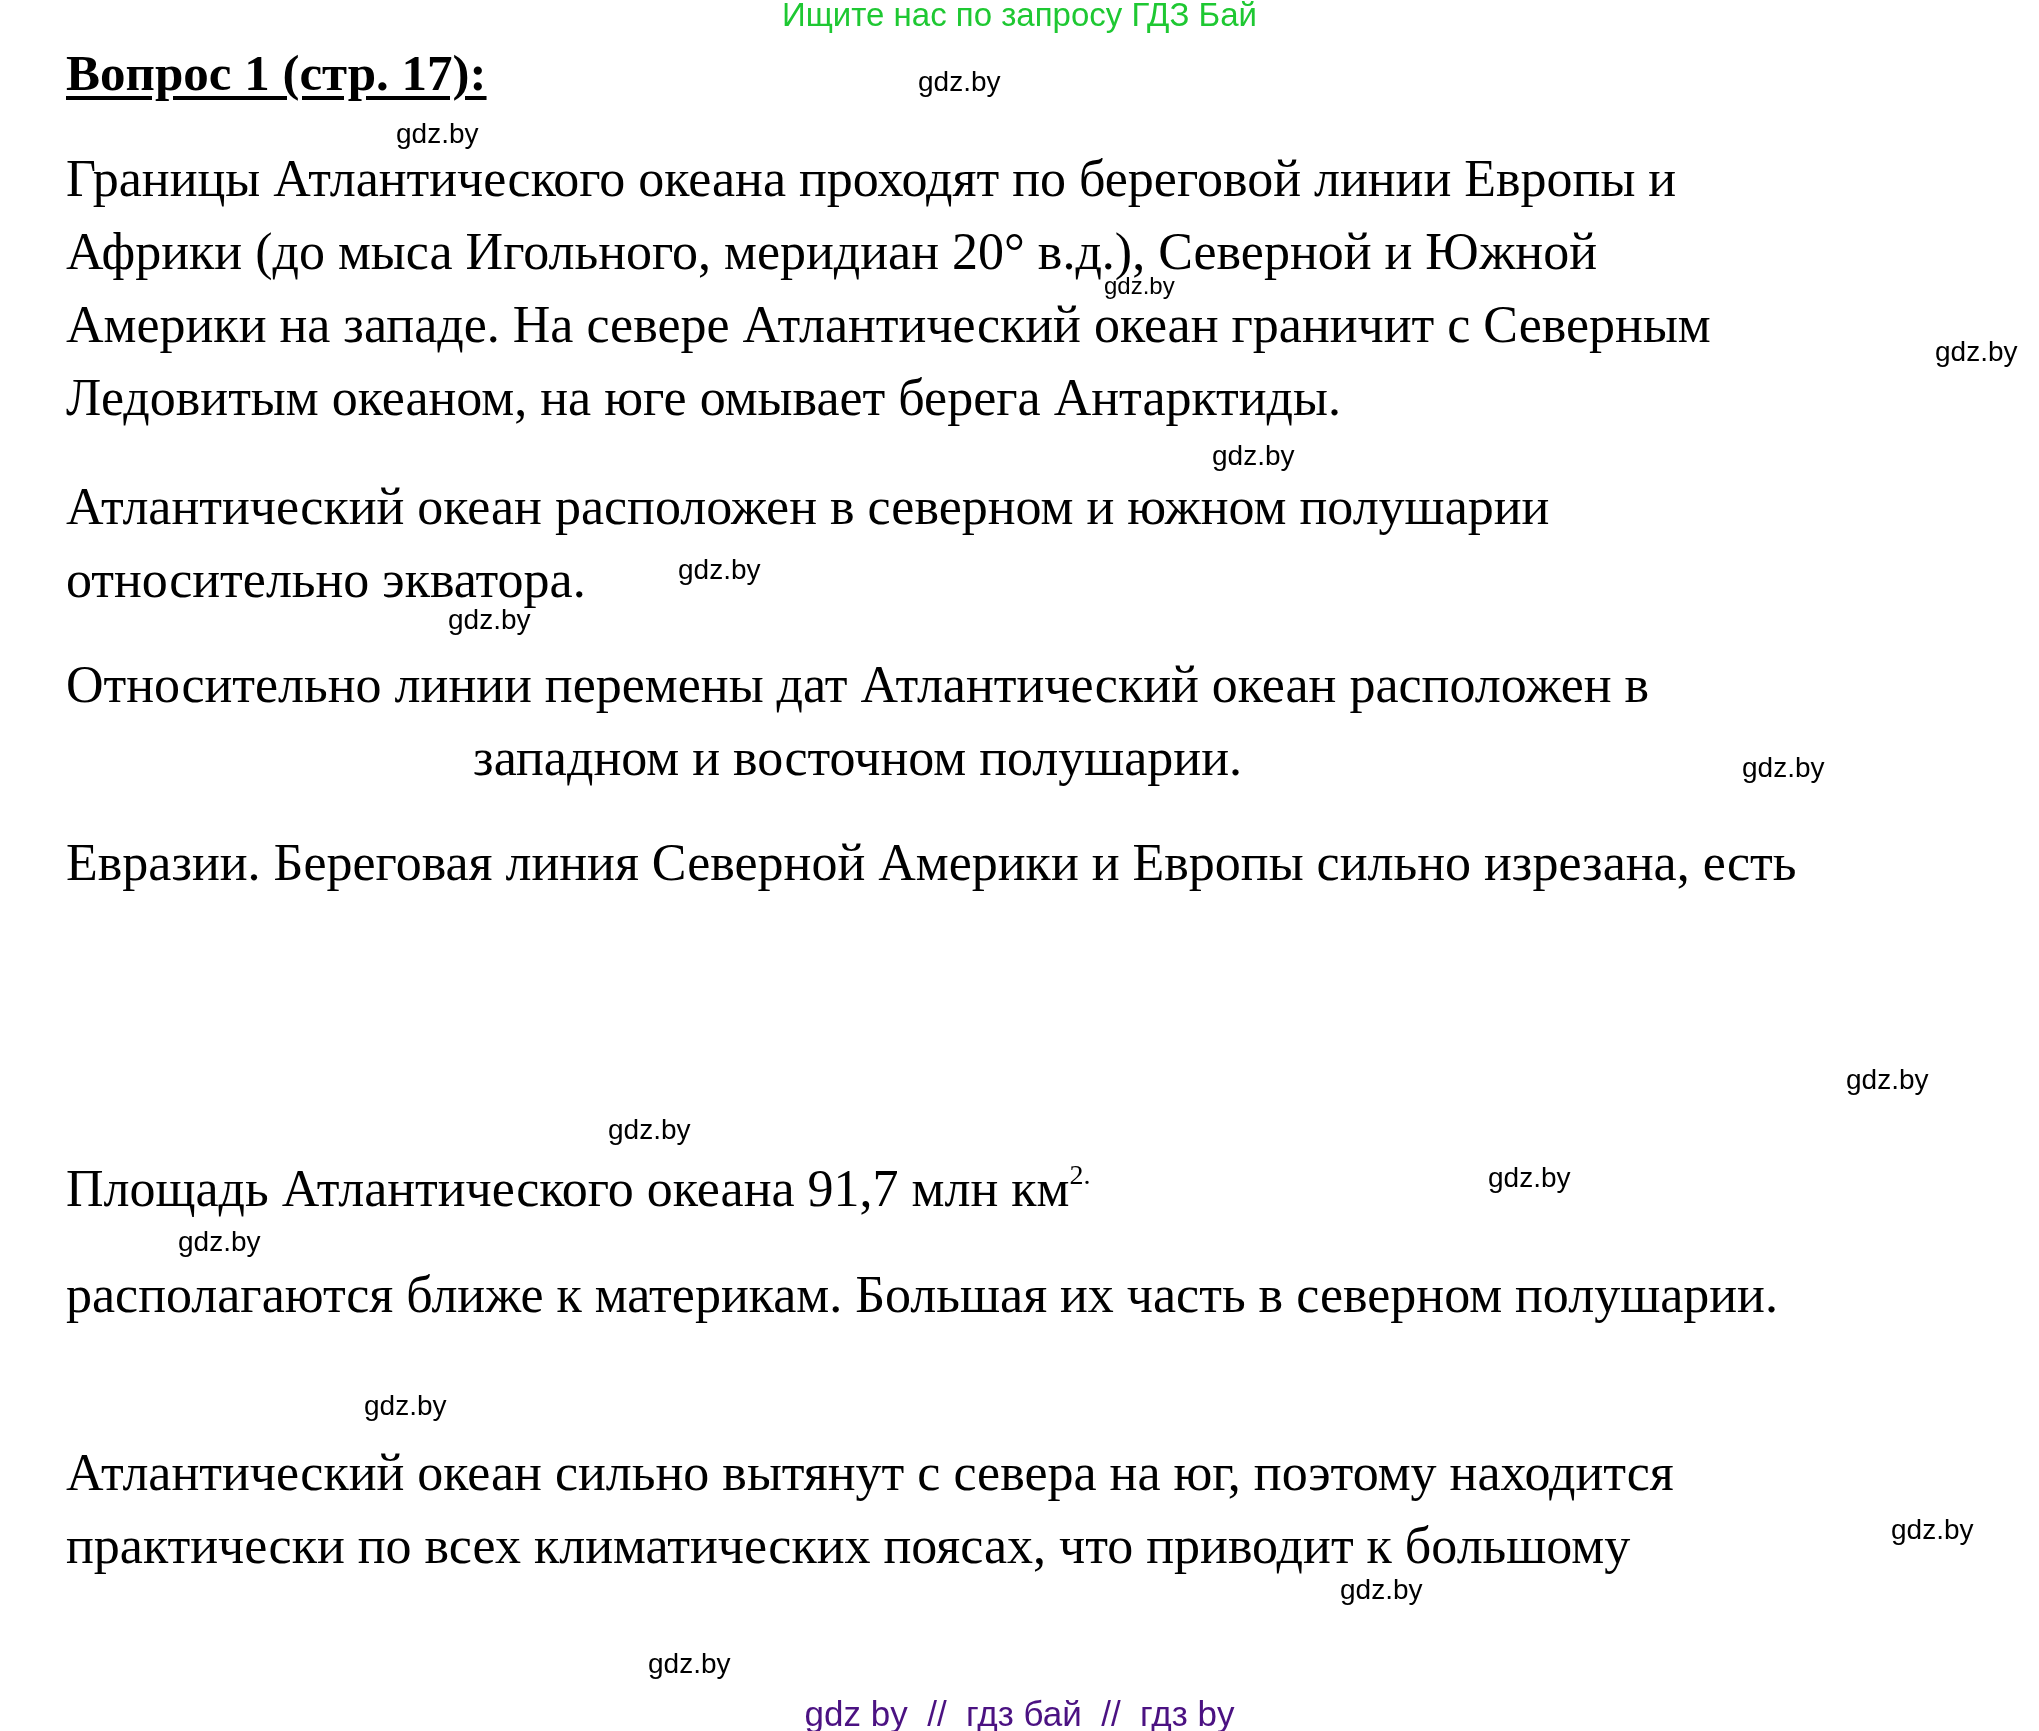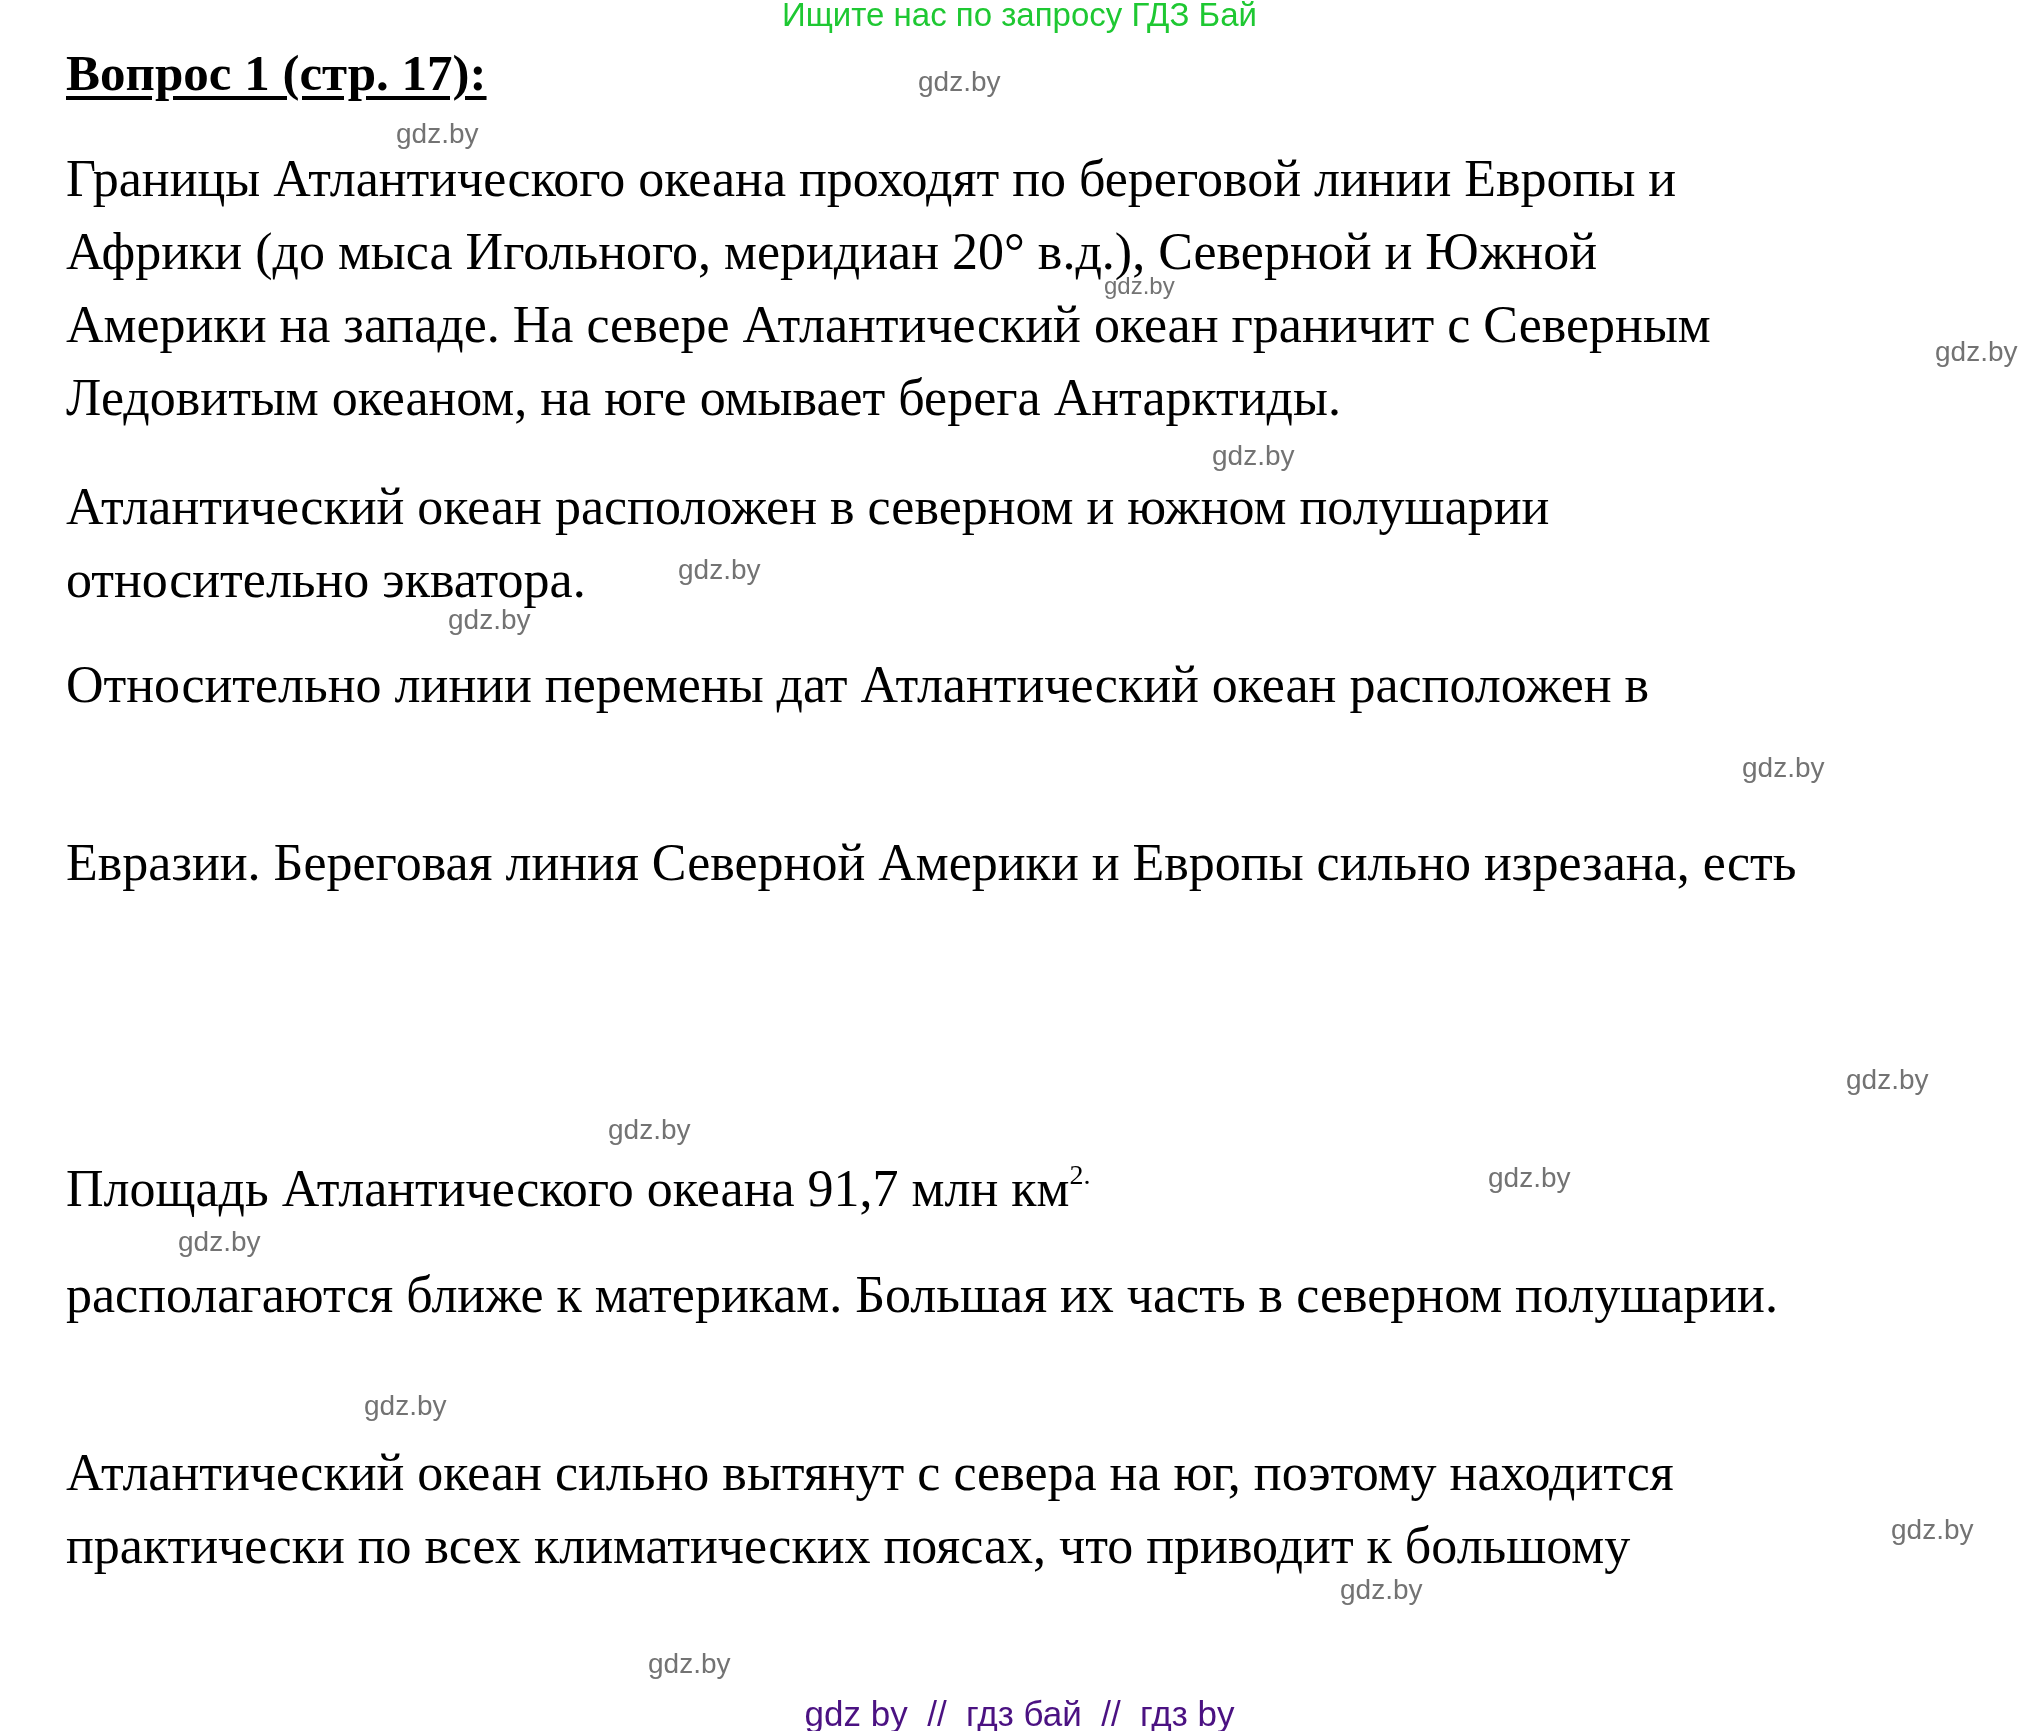--- a/index.html
+++ b/index.html
@@ -2,21 +2,21 @@
 <html><head>
 <meta charset="utf-8">
 <style>
   html, body { margin:0; padding:0; background:#ffffff; }
   body { width:2039px; height:1731px; position:relative; overflow:hidden; font-family:"Liberation Serif", serif; color:#000; }
   .banner { position:absolute; left:0; width:2039px; top:-4px; text-align:center; font-family:"Liberation Sans", sans-serif; font-size:33px; color:#1ec832; }
   .title { position:absolute; left:66px; top:44px; font-size:51px; font-weight:bold; text-decoration:underline; text-decoration-thickness:4px; text-underline-offset:6px; white-space:nowrap; }
   .para { position:absolute; left:66px; font-size:52px; line-height:73px; white-space:nowrap; }
   .para .line { display:block; }
   sup { font-size:28px; vertical-align:22px; line-height:0; }
-  .wm { position:absolute; font-family:"Liberation Sans", sans-serif; font-size:28px; color:#737373; white-space:nowrap; }
+  .wm { position:absolute; font-family:"Liberation Sans", sans-serif; font-size:28px; color:#000000; white-space:nowrap; }
   .footer { position:absolute; left:0; width:2039px; top:1694px; text-align:center; font-family:"Liberation Sans", sans-serif; font-size:35px; color:#4b1282; white-space:pre; }
 </style>
 </head>
 <body>
 
 <div class="banner">Ищите нас по запросу ГДЗ Бай</div>
 
 <div class="title">Вопрос 1 (стр. 17):</div>
 
 <div class="para" style="top:142px;">
@@ -26,20 +26,21 @@
   <span class="line">Ледовитым океаном, на юге омывает берега Антарктиды.</span>
 </div>
 
 <div class="para" style="top:470px;">
   <span class="line">Атлантический океан расположен в северном и южном полушарии</span>
   <span class="line">относительно экватора.</span>
 </div>
 
 <div class="para" style="top:648px;text-align:center;">
   <span class="line">Относительно линии перемены дат Атлантический океан расположен в</span>
+  <span class="line">западном и восточном полушарии.</span>
 </div>
 
 <div class="para" style="top:826px;">
   <span class="line">Евразии. Береговая линия Северной Америки и Европы сильно изрезана, есть</span>
 </div>
 
 <div class="para" style="top:1152px;">
   <span>Площадь Атлантического океана 91,7 млн км</span><sup>2.</sup>
 </div>
 

